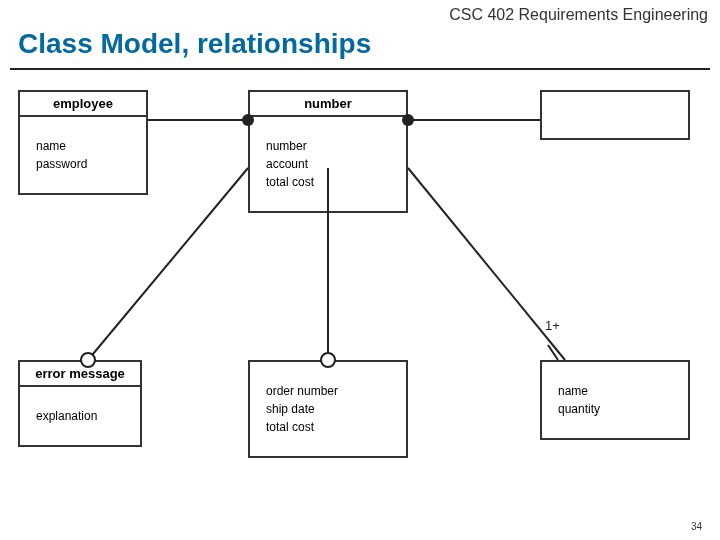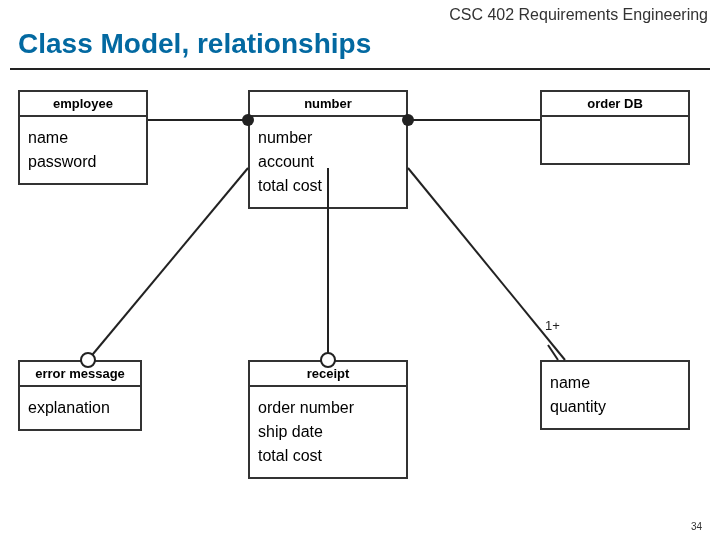--- a/index.html
+++ b/index.html
@@ -42,23 +42,24 @@
       background: #fff;
     }
     .uml-box-header {
       border-bottom: 2px solid #333;
       padding: 4px 8px;
       font-size: 13px;
       font-weight: bold;
       text-align: center;
     }
     .uml-box-body {
-      padding: 9px 8px;
-      font-size: 16px;
+      padding: 20px 8px;
+      font-size: 12px;
       line-height: 1.5;
+      margin-left: 8px;
     }
 
     
     .box-employee {
       top: 90px;
       left: 18px;
       width: 130px;
     }
     
     .box-order {
@@ -138,33 +139,31 @@
 <div class="uml-box box-order">
   <div class="uml-box-header">number</div>
   <div class="uml-box-body">
     <div>number</div>
     <div>account</div>
     <div>total cost</div>
   </div>
 </div>
 
 <div class="uml-box box-orderdb">
-  <div class="uml-box-header">order DB</div>
   <div class="uml-box-body" style="min-height:46px;"></div>
 </div>
 
 <div class="uml-box box-error">
   <div class="uml-box-header">error message</div>
   <div class="uml-box-body">
     <div>explanation</div>
   </div>
 </div>
 
 <div class="uml-box box-receipt">
-  <div class="uml-box-header">receipt</div>
   <div class="uml-box-body">
     <div>order number</div>
     <div>ship date</div>
     <div>total cost</div>
   </div>
 </div>
 
 <div class="uml-box box-item">
   <div class="uml-box-body">
     <div>name</div>

